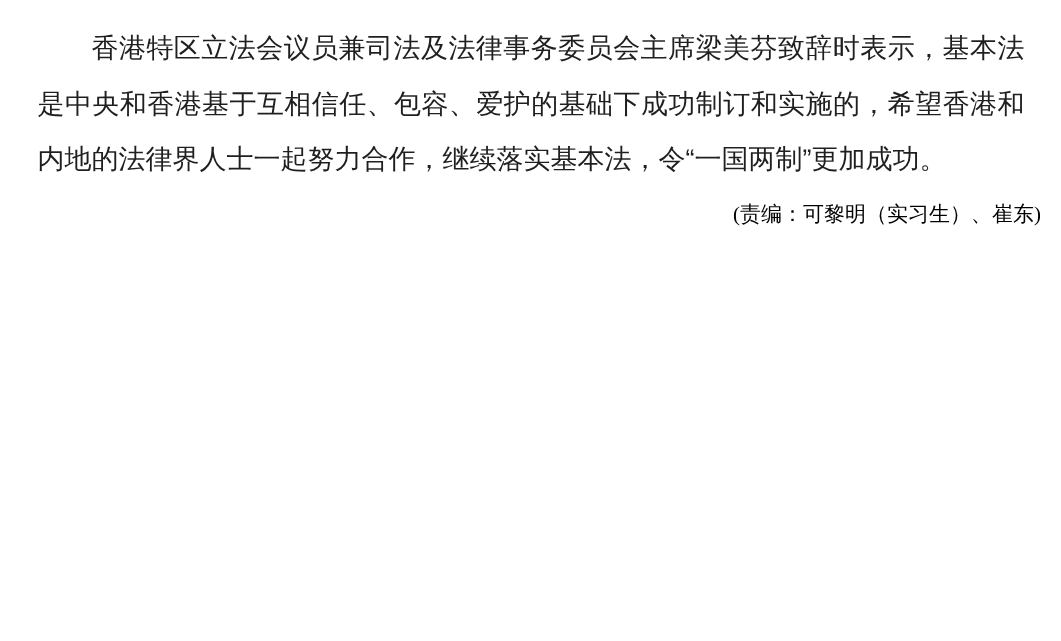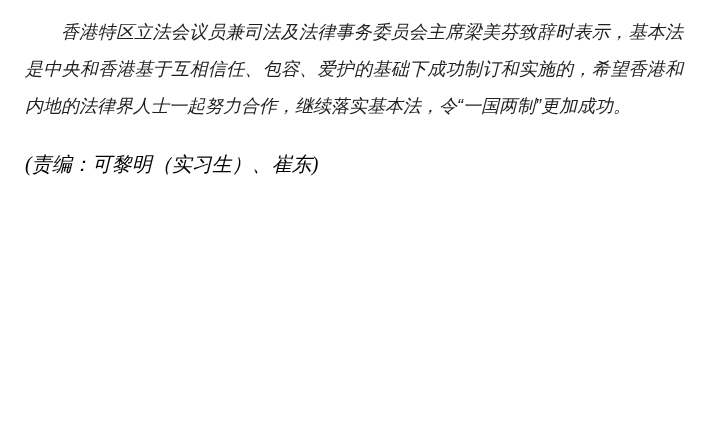--- a/index.html
+++ b/index.html
@@ -1,20 +1,20 @@
 <!DOCTYPE html>
 <html style="--bg-color: #ffffff; --text-color: #1f1f1f; --byline-color: #000000;"><head>
 <meta charset="utf-8">
 <style>
   :root {
     --text-color: #1f1f1f;
     --byline-color: #000000;
     --bg-color: #ffffff;
   }
-  * { box-sizing: border-box; font-style: italic; }
+  * { box-sizing: border-box; }
   html, body {
     margin: 0;
     padding: 0;
   }
   body {
     width: 707px;
     height: 427px;
     background: var(--bg-color);
     overflow: hidden;
   }
@@ -25,24 +25,24 @@
     line-height: 37px;
     color: var(--text-color);
   }
   .article p {
     margin: 0 0 8px 0;
     text-indent: 2em;
     text-align: justify;
     word-break: break-all;
   }
   .byline {
-    margin: 28px -11px 0 0;
-    text-align: left;
+    margin: 8px -11px 0 0;
+    text-align: right;
     font-family: "Liberation Serif", serif;
-    font-size: 20px;
+    font-size: 14px;
     line-height: 22px;
     color: var(--byline-color);
   }
 </style>
 </head>
 <body>
 
 <div class="article">
   <p>香港特区立法会议员兼司法及法律事务委员会主席梁美芬致辞时表示，基本法是中央和香港基于互相信任、包容、爱护的基础下成功制订和实施的，希望香港和内地的法律界人士一起努力合作，继续落实基本法，令“一国两制”更加成功。</p>
   <div class="byline">(责编：可黎明（实习生）、崔东)</div>

